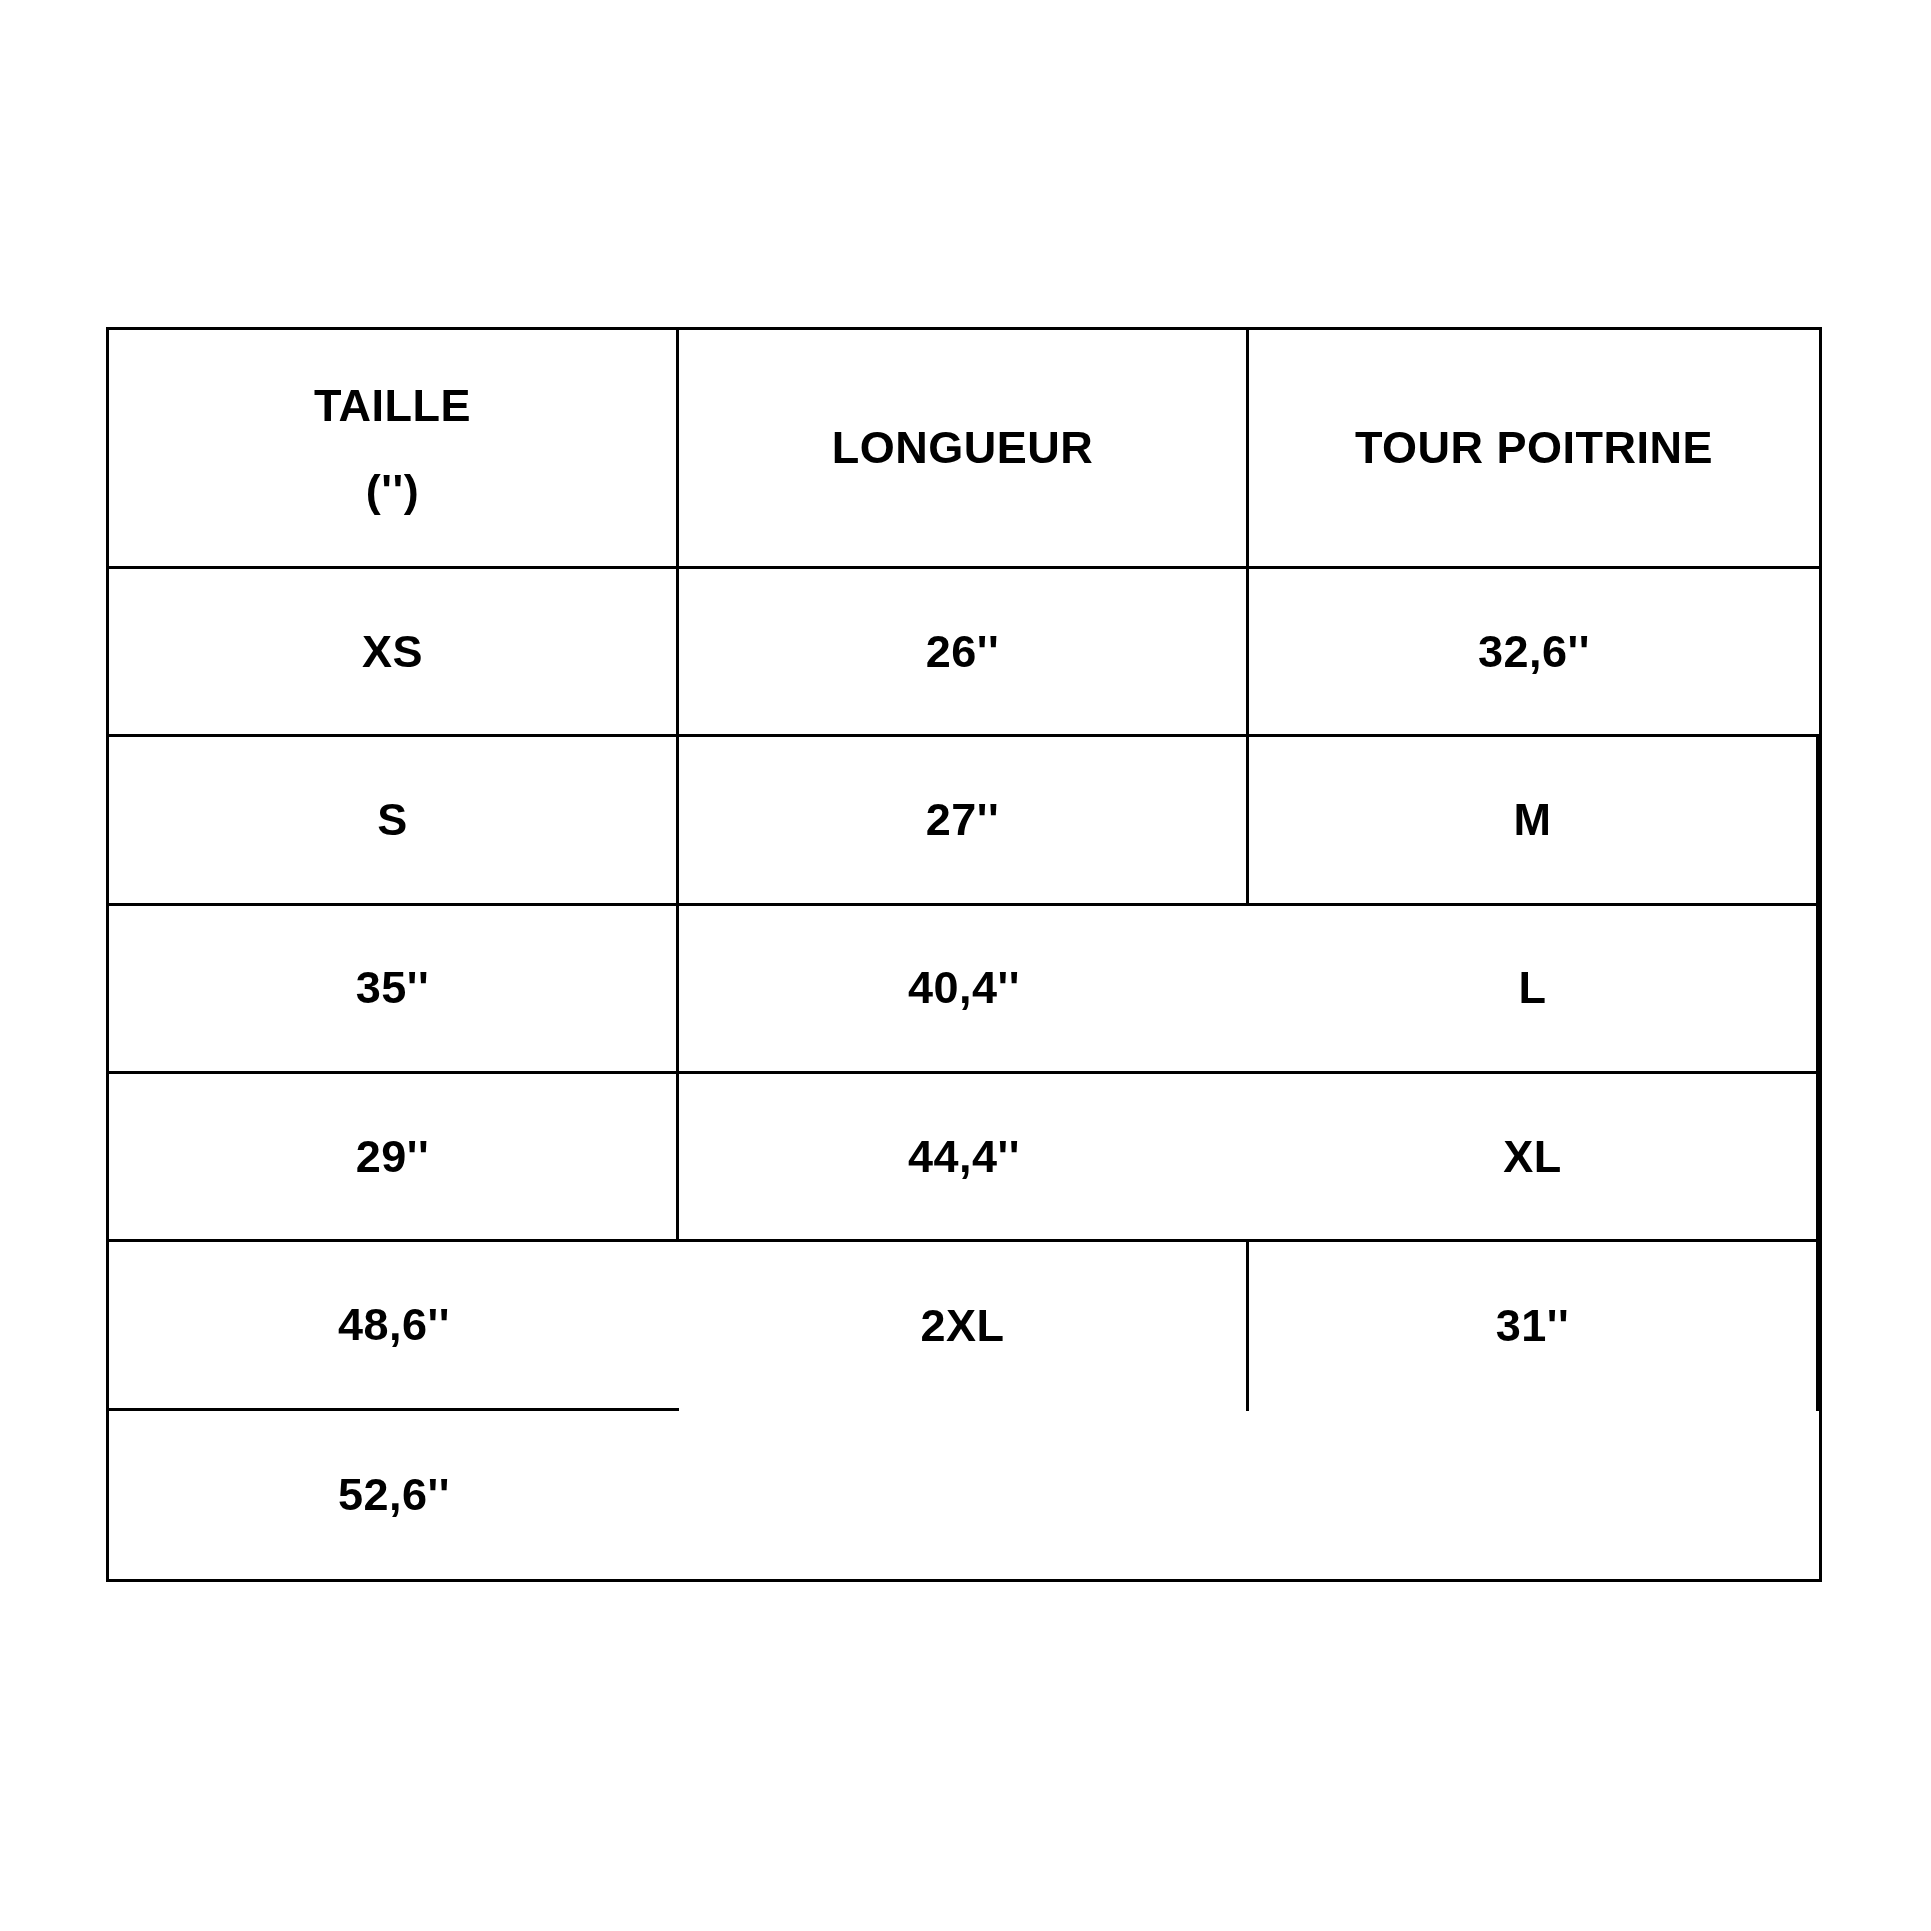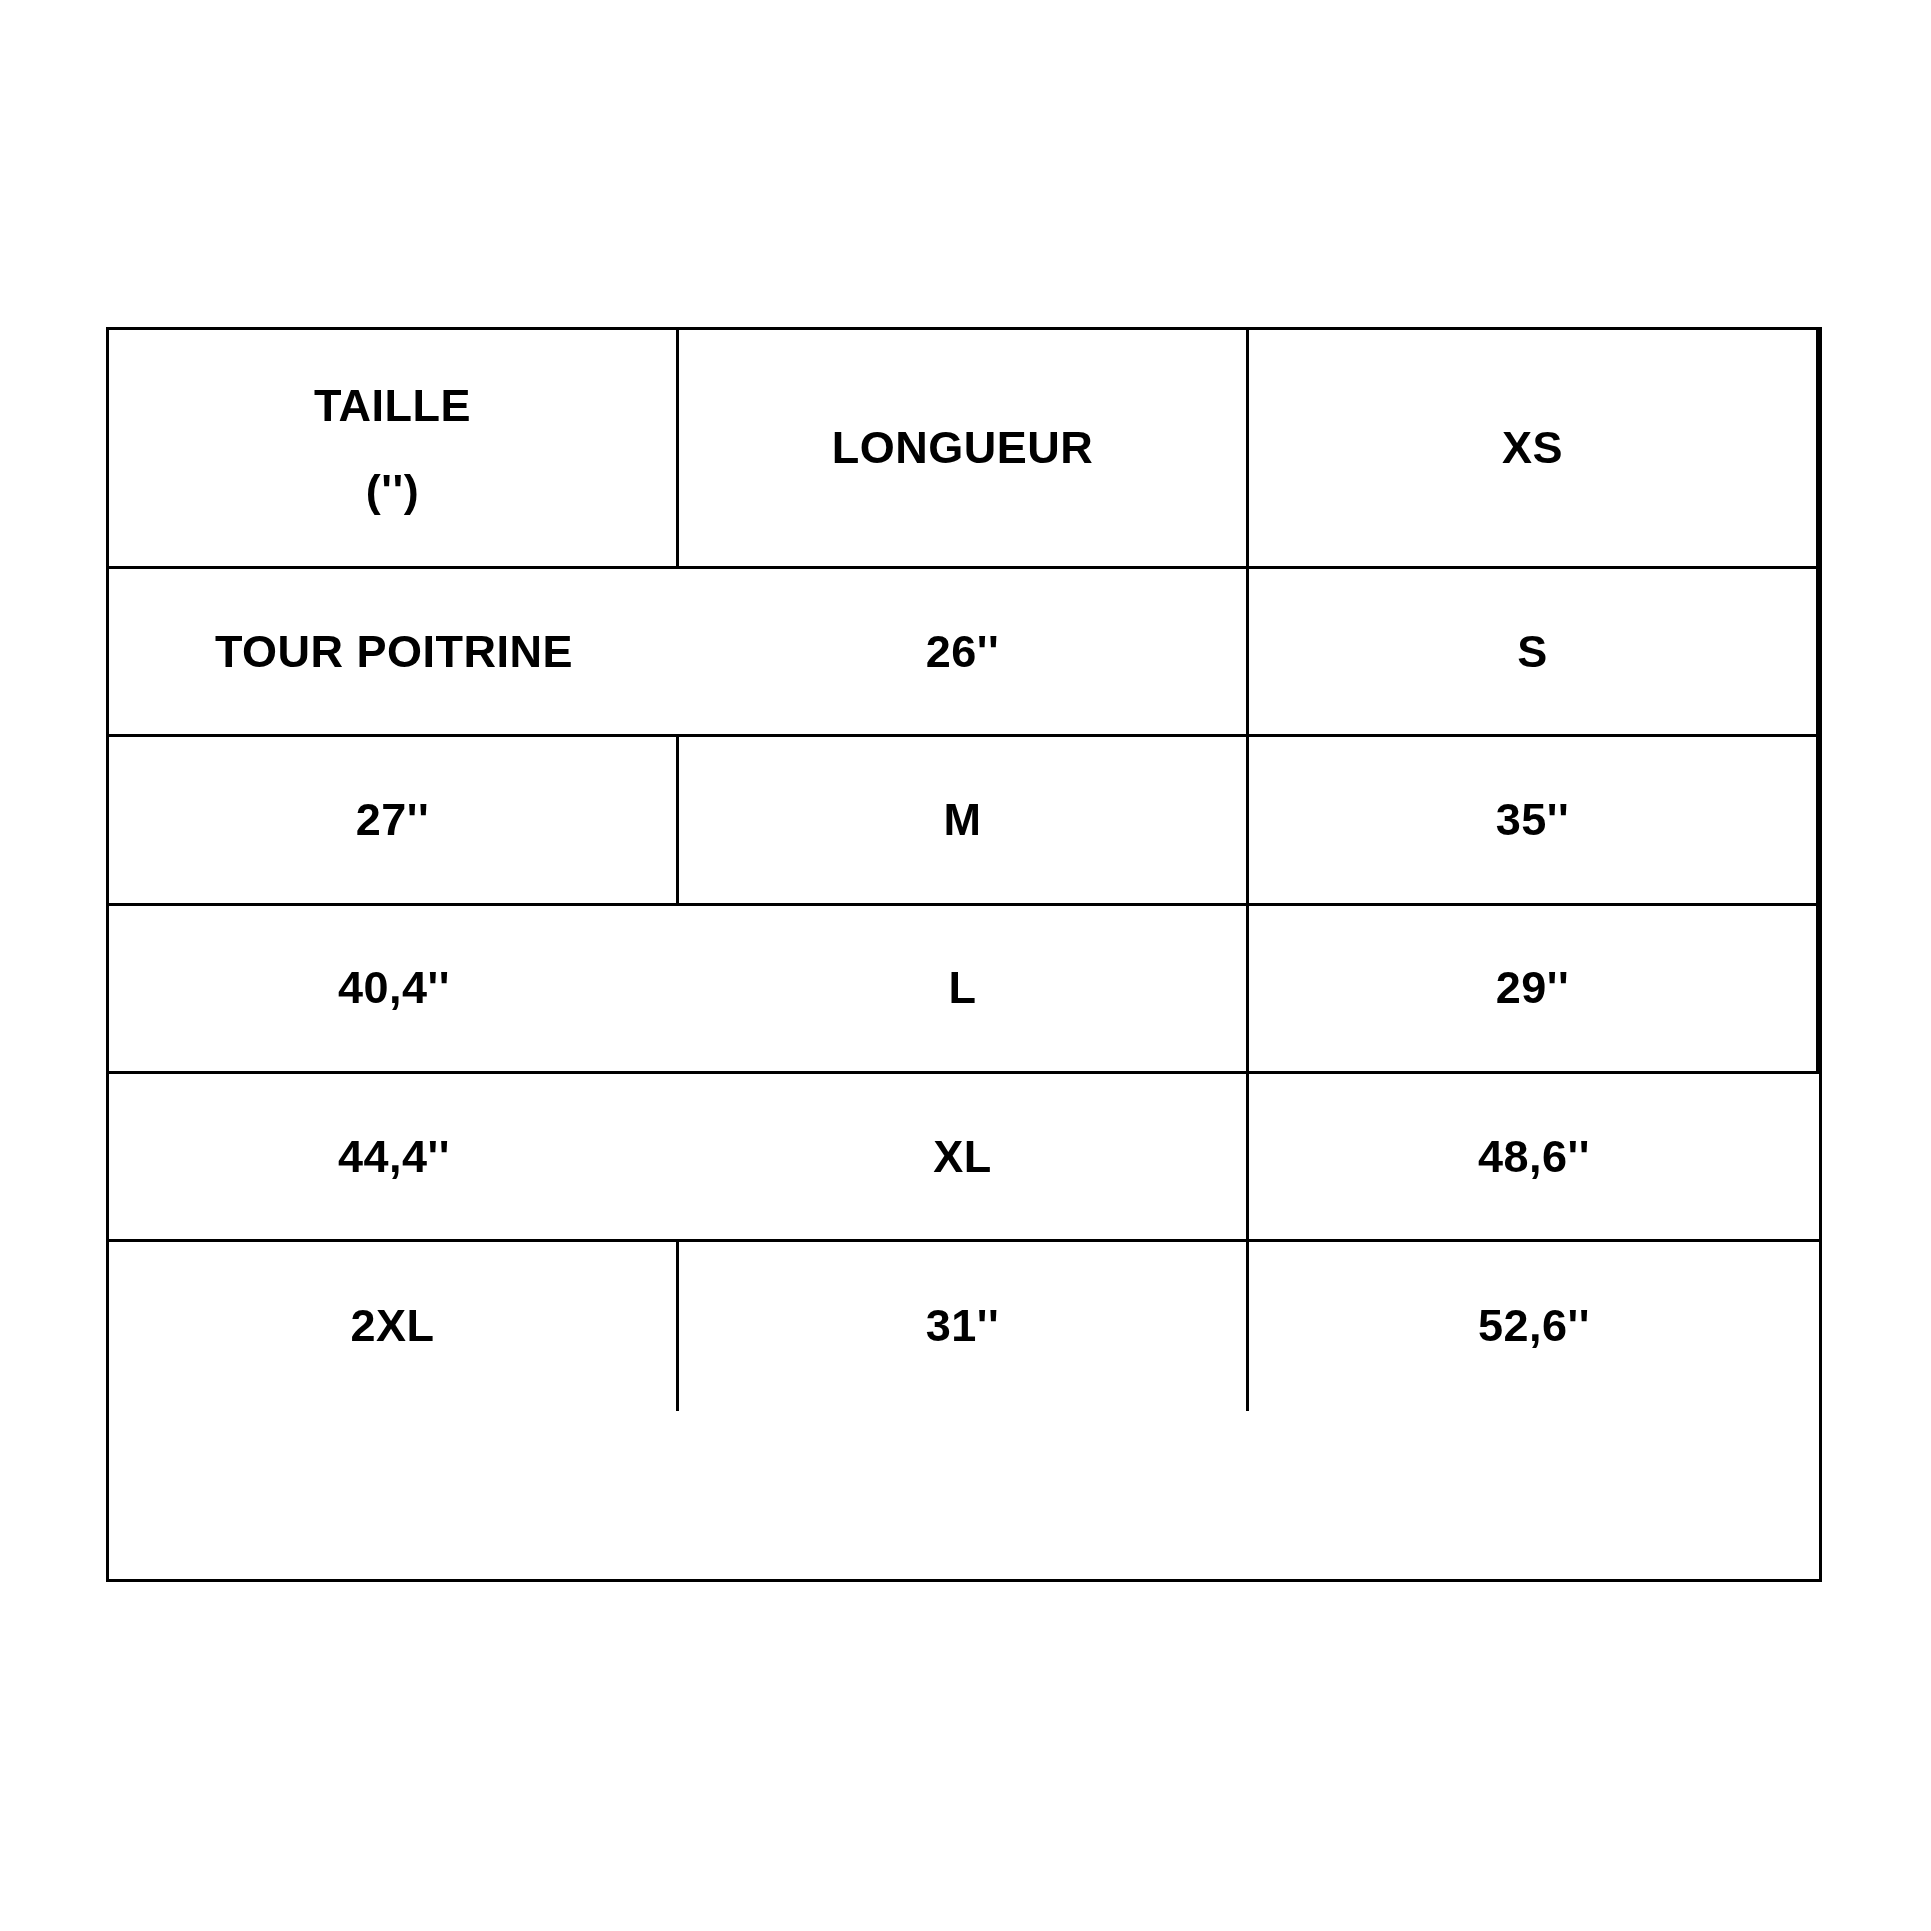--- a/index.html
+++ b/index.html
@@ -52,24 +52,25 @@
 </style>
 </head>
 <body>
 
 <div class="canvas">
   <div class="size-table">
 
     <div class="cell multiline">TAILLE
 ('')</div>
     <div class="cell">LONGUEUR</div>
+    <div class="cell last-col">TOUR POITRINE</div>
+
     <div class="cell">XS</div>
-
-    <div class="cell last-col">TOUR POITRINE</div>
     <div class="cell">26''</div>
+    <div class="cell last-col">32,6''</div>
 
     <div class="cell">S</div>
     <div class="cell">27''</div>
 
     <div class="cell">M</div>
     <div class="cell">35''</div>
     <div class="cell last-col">40,4''</div>
 
     <div class="cell">L</div>
     <div class="cell">29''</div>

